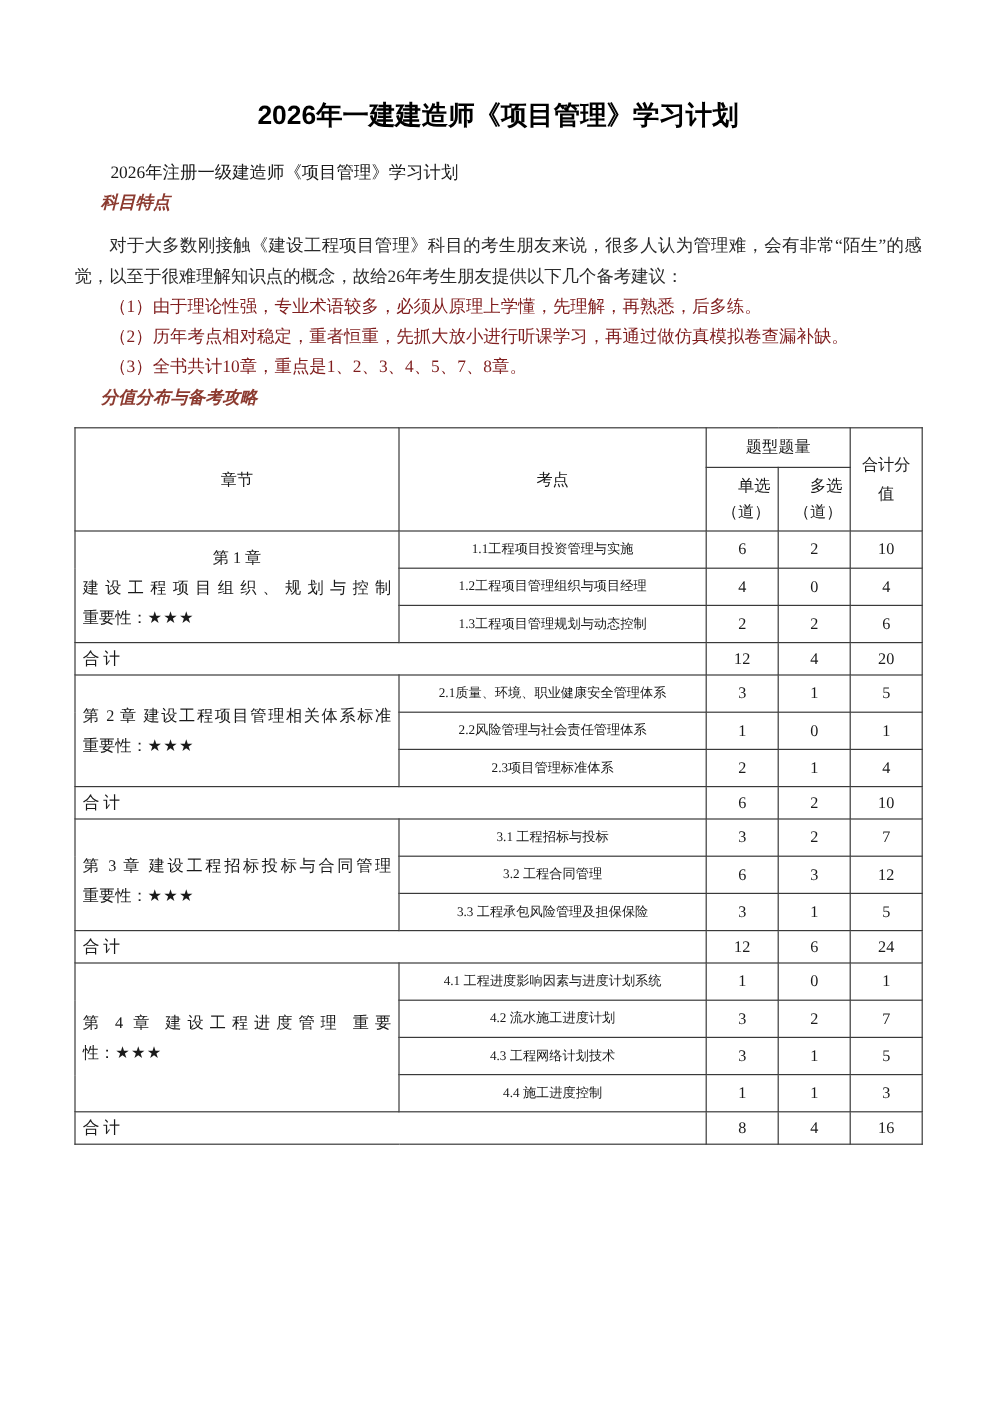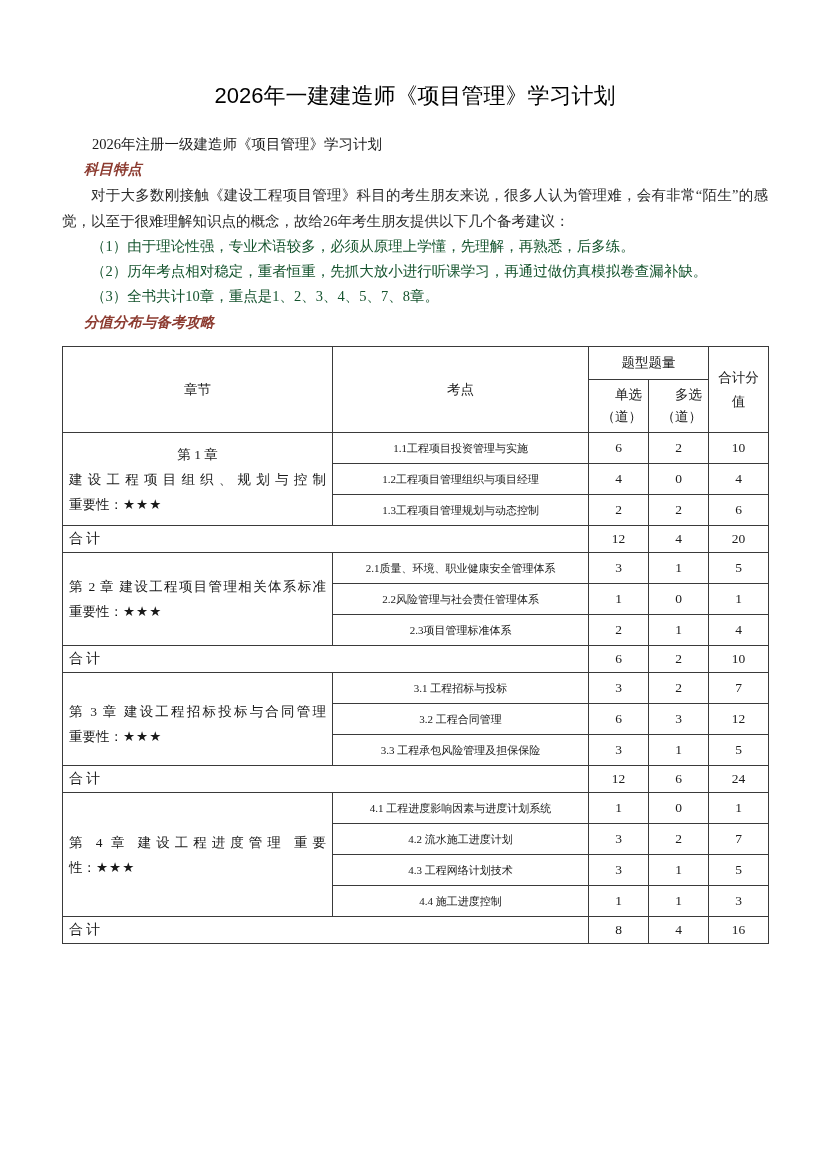--- a/index.html
+++ b/index.html
@@ -25,21 +25,21 @@
   .doc-body {
     position: absolute;
     left: 62px;
     top: 0;
     width: 706px;
   }
 
   
   .doc-title {
     font-family: "Liberation Sans", "DejaVu Sans", sans-serif;
-    font-weight: normal;
+    font-weight: bold;
     font-size: 22px;
     line-height: 28px;
     text-align: center;
     color: #000;
     margin-top: 82px;
     letter-spacing: 0px;
   }
 
   
   .subtitle {
@@ -58,26 +58,26 @@
     margin-top: 1px;
     font-style: italic;
   }
   .para {
     font-size: 14.5px;
     line-height: 26px;
     color: #2b2b2b;
     text-align: justify;
     text-justify: inter-ideograph;
     text-indent: 2em;
-    margin-top: 1px;
+    margin-top: 11px;
   }
   .bullet {
     font-size: 14.5px;
     line-height: 25px;
-    color: #14532d;
+    color: #7f1d1d;
     text-indent: 2em;
     text-align: justify;
     text-justify: inter-ideograph;
   }
 
   
   .score-table {
     border-collapse: collapse;
     width: 706px;
     margin-top: 12px;

